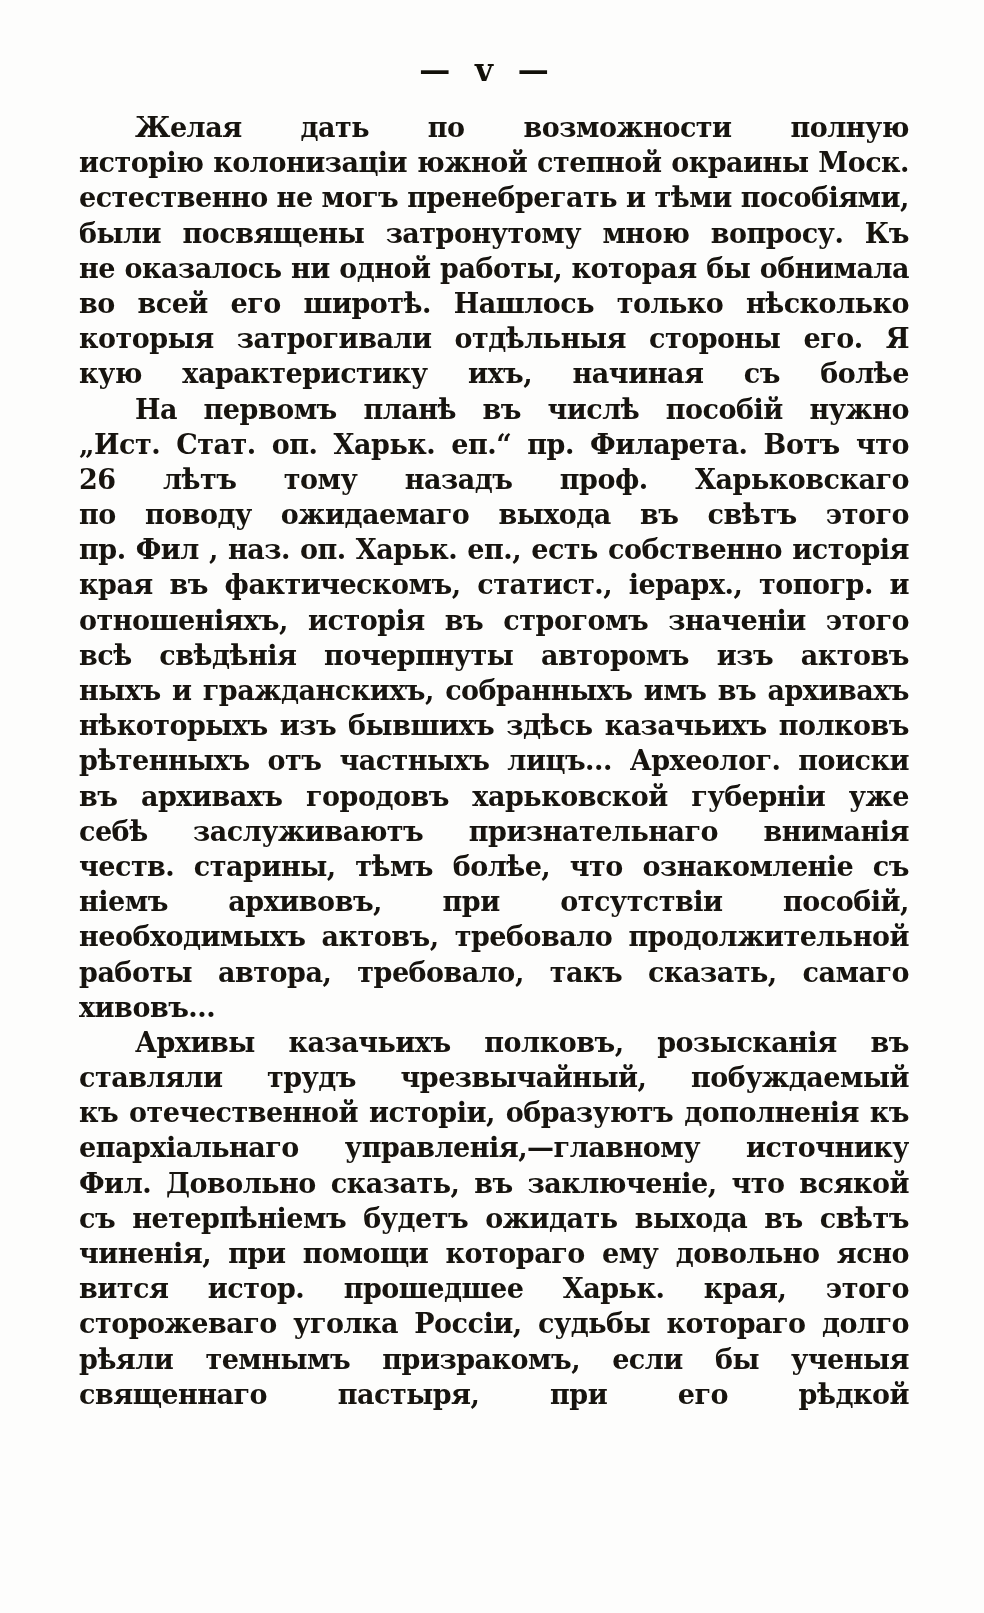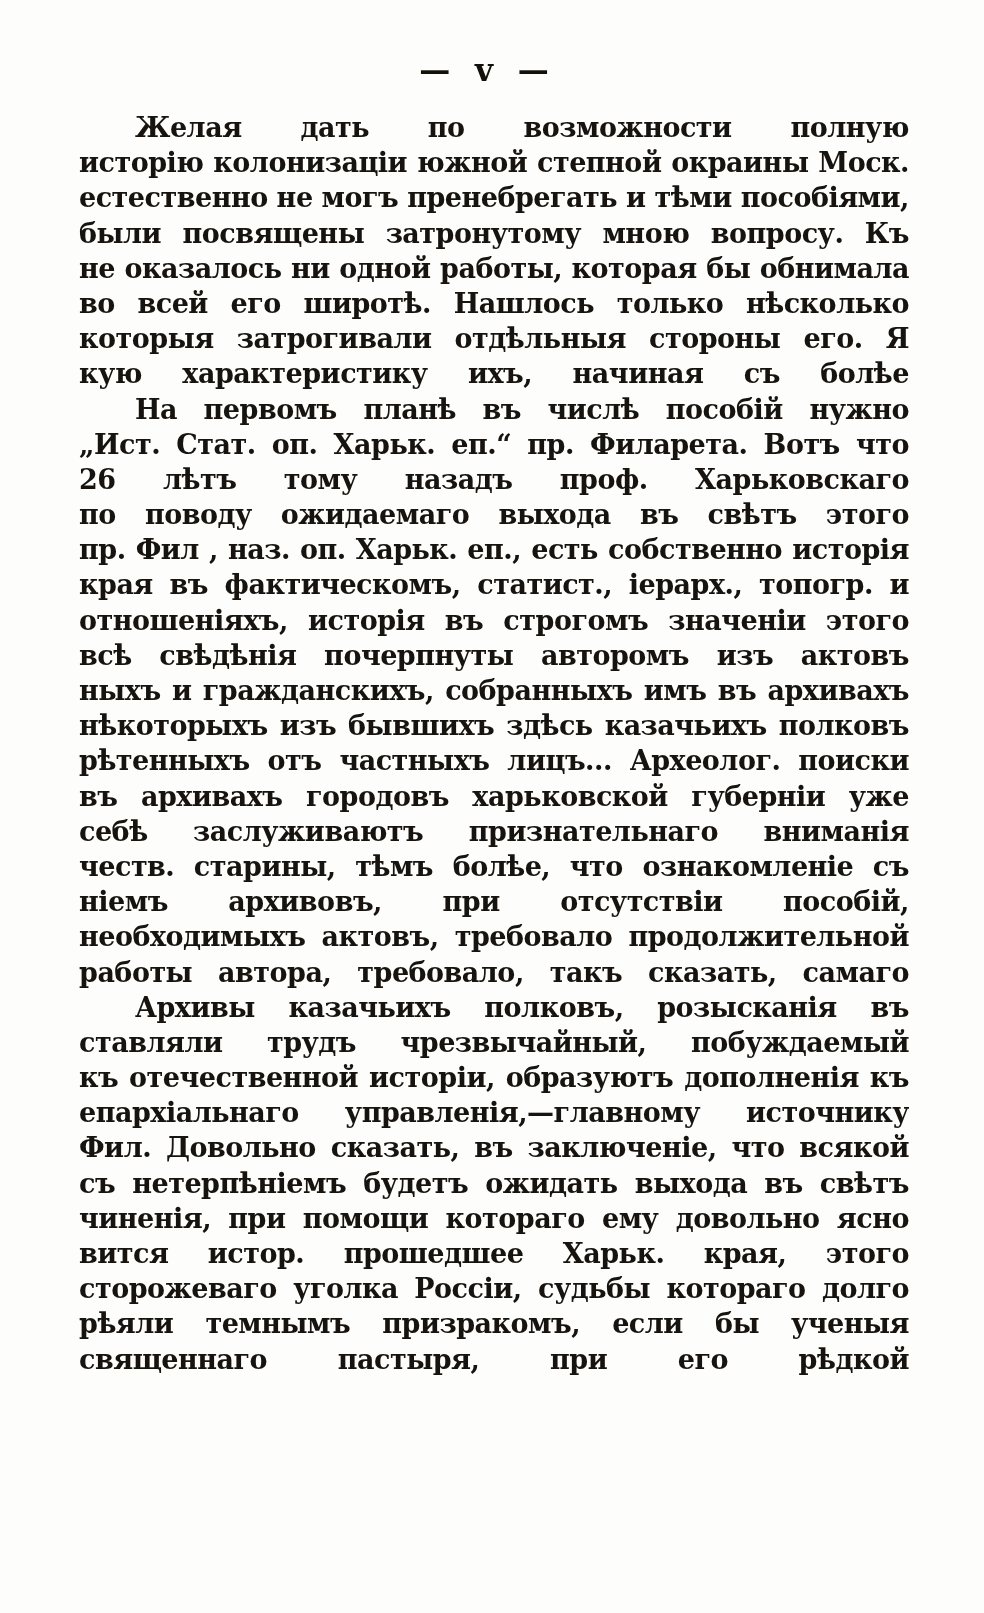--- a/index.html
+++ b/index.html
@@ -76,20 +76,21 @@
       <div class="line">всѣ свѣдѣнія почерпнуты авторомъ изъ актовъ государствен-</div>
       <div class="line">ныхъ и гражданскихъ, собранныхъ имъ въ архивахъ церквей,</div>
       <div class="line">нѣкоторыхъ изъ бывшихъ здѣсь казачьихъ полковъ и пріоб-</div>
       <div class="line">рѣтенныхъ отъ частныхъ лицъ... Археолог. поиски пр. Фил.</div>
       <div class="line">въ архивахъ городовъ харьковской губерніи уже сами по</div>
       <div class="line">себѣ заслуживаютъ признательнаго вниманія любителей оте-</div>
       <div class="line">честв. старины, тѣмъ болѣе, что ознакомленіе съ содержа-</div>
       <div class="line">ніемъ архивовъ, при отсутствіи пособій, облегчающихъ выборъ</div>
       <div class="line">необходимыхъ актовъ, требовало продолжительной собств.</div>
       <div class="line">работы автора, требовало, такъ сказать, самаго разбора ар-</div>
+      <div class="line last">хивовъ...</div>
       <div class="line indent">Архивы казачьихъ полковъ, розысканія въ которыхъ со-</div>
       <div class="line">ставляли трудъ чрезвычайный, побуждаемый только любовью</div>
       <div class="line">къ отечественной исторіи, образуютъ дополненія къ актамъ</div>
       <div class="line">епархіальнаго управленія,—главному источнику сочиненія пр.</div>
       <div class="line">Фил. Довольно сказать, въ заключеніе, что всякой Русскій</div>
       <div class="line">съ нетерпѣніемъ будетъ ожидать выхода въ свѣтъ этого со-</div>
       <div class="line">чиненія, при помощи котораго ему довольно ясно предста-</div>
       <div class="line">вится истор. прошедшее Харьк. края, этого замѣчательнаго</div>
       <div class="line">сторожеваго уголка Россіи, судьбы котораго долго бы еще</div>
       <div class="line">рѣяли темнымъ призракомъ, если бы ученыя изысканія Прео-</div>

